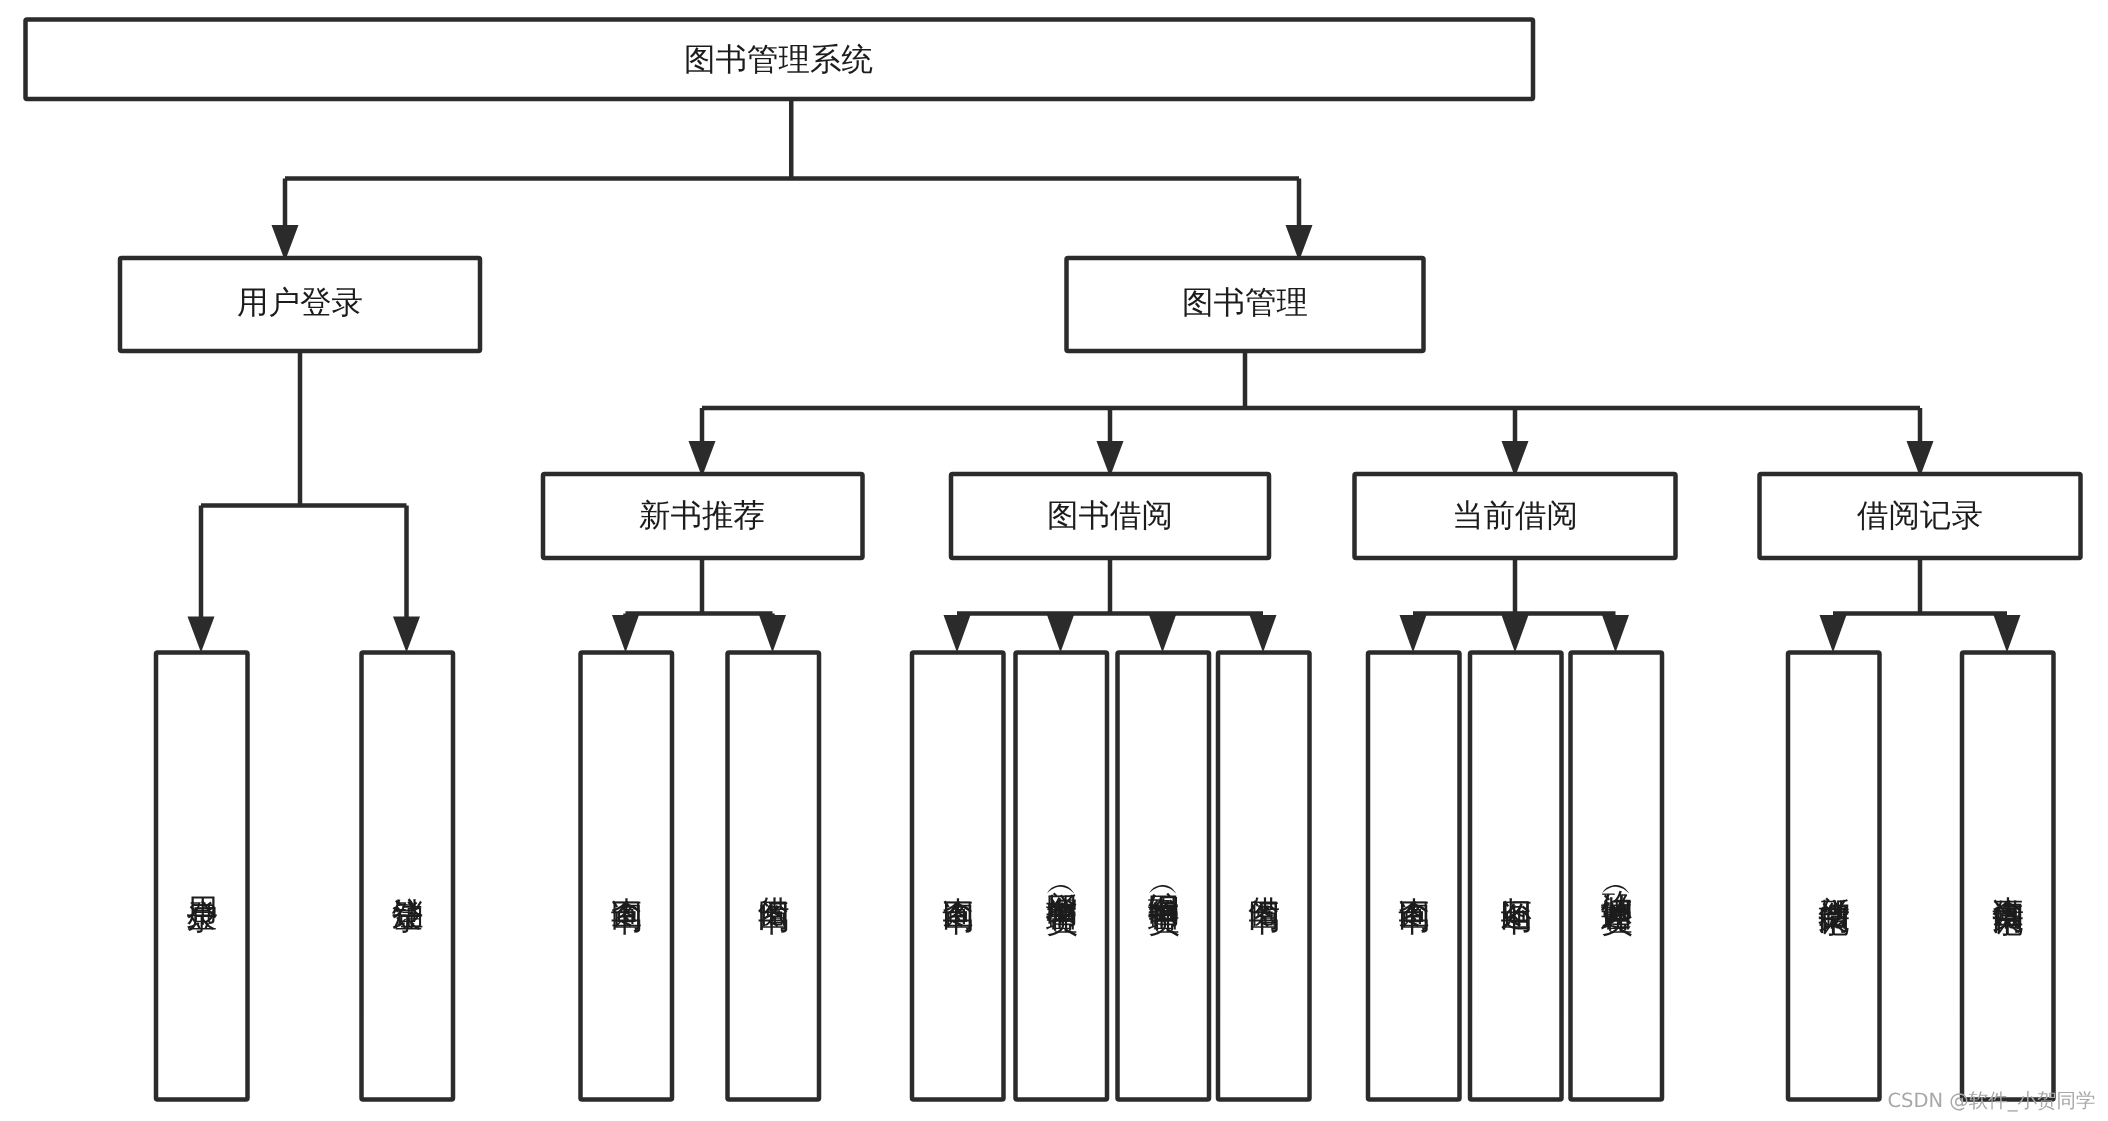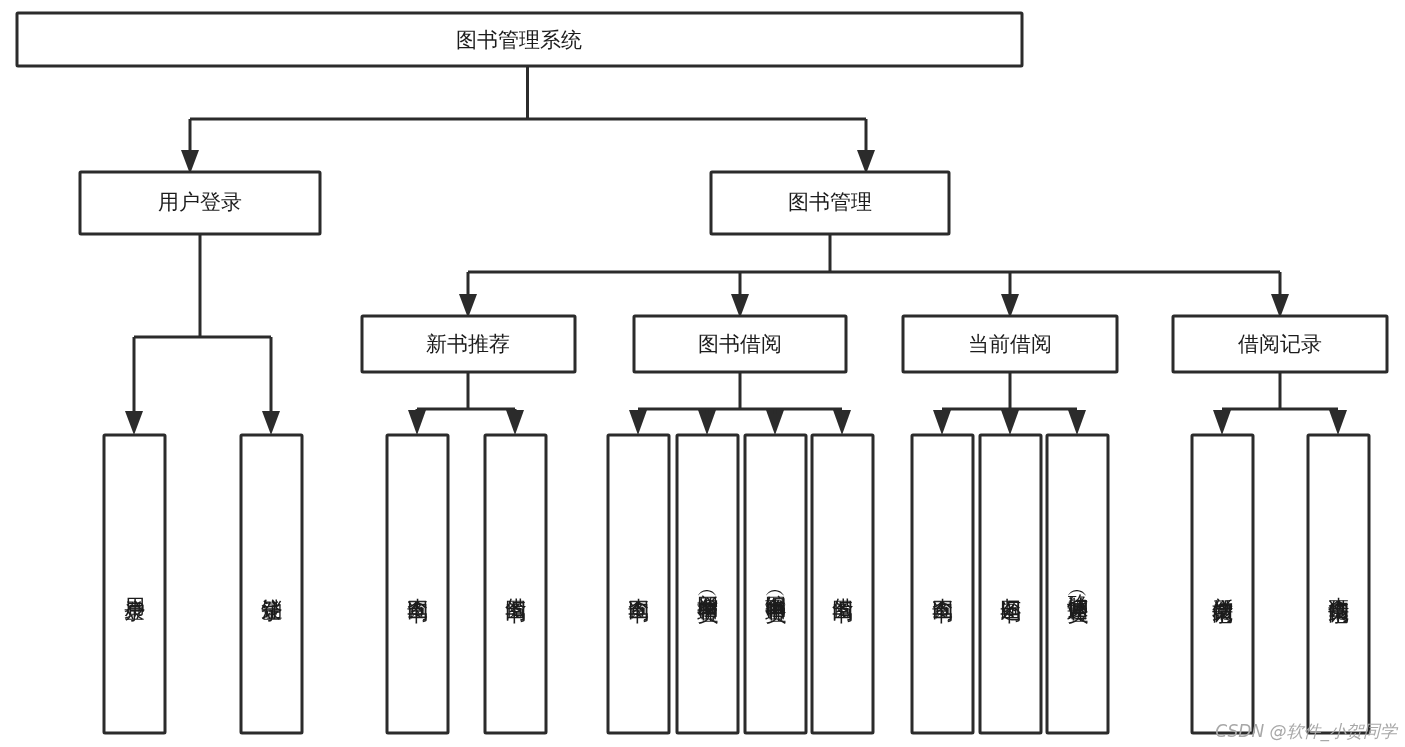--- a/index.html
+++ b/index.html
@@ -64,25 +64,24 @@
     justify-content: center;
     white-space: nowrap;
     pointer-events: none;
     user-select: none;
   }
   .watermark {
     position: absolute;
     right: 8px;
     bottom: 4px;
     font-family: "DejaVu Sans", "Liberation Sans", sans-serif;
-    font-size: 17px;
+    font-size: 13px;
     color: #a8a8a8;
     white-space: nowrap;
     user-select: none;
-    font-style: italic;
   }
 </style>
 </head>
 <body>
 
 <div id="diagram-root">
 
   <svg id="flow-svg" viewBox="0 0 1405 747">
 
     <g>

